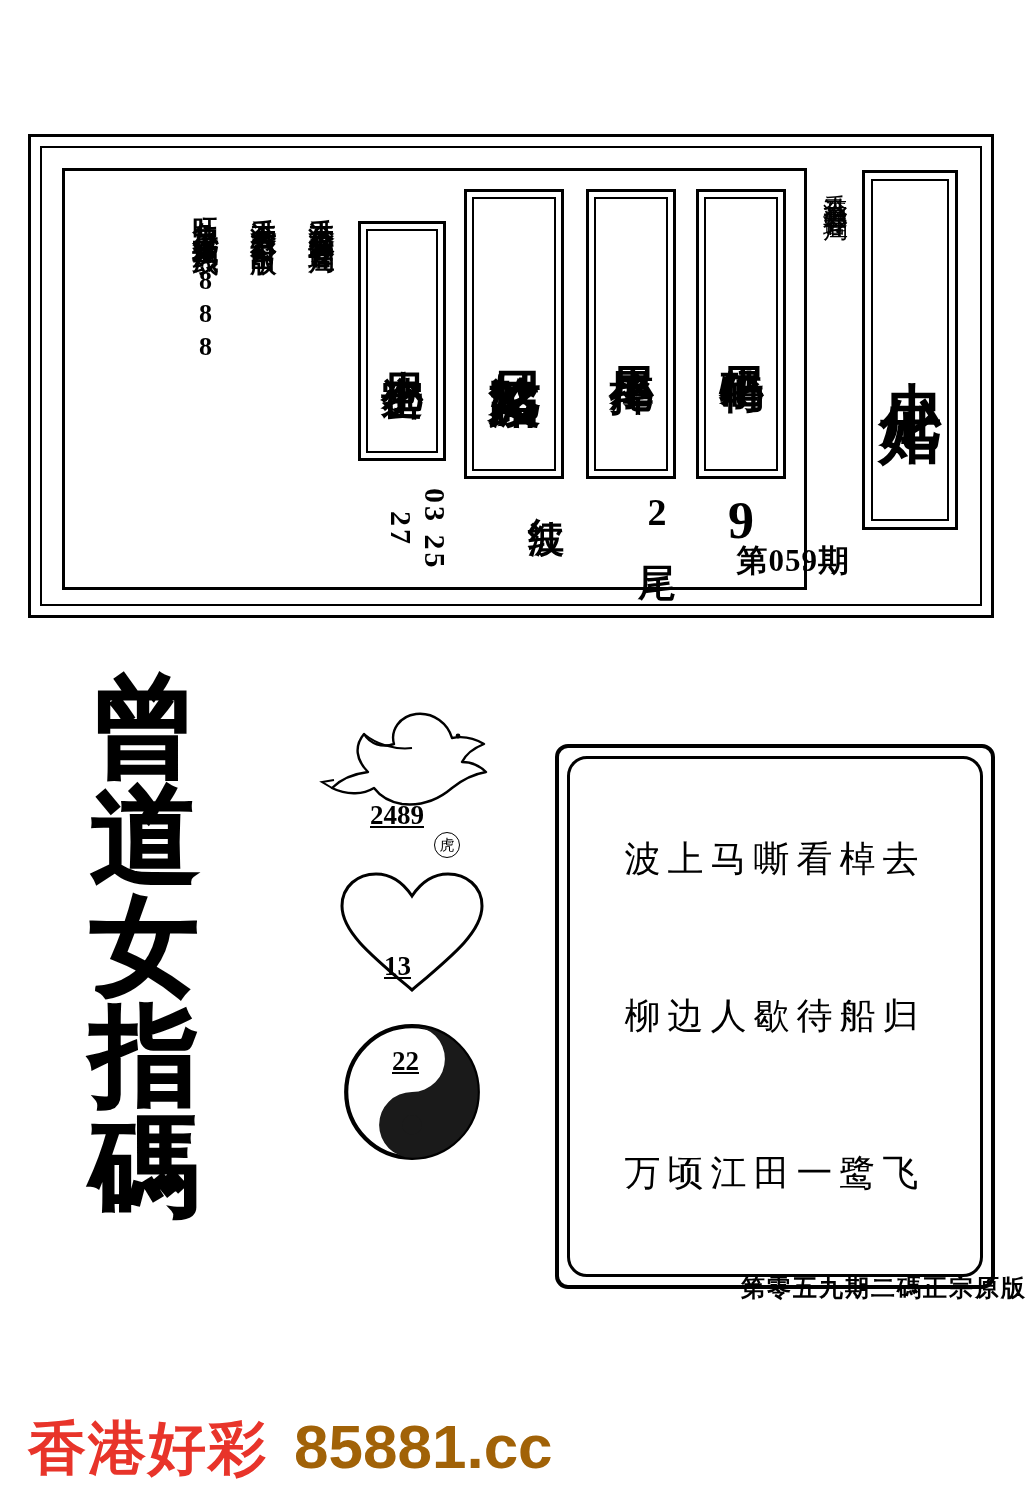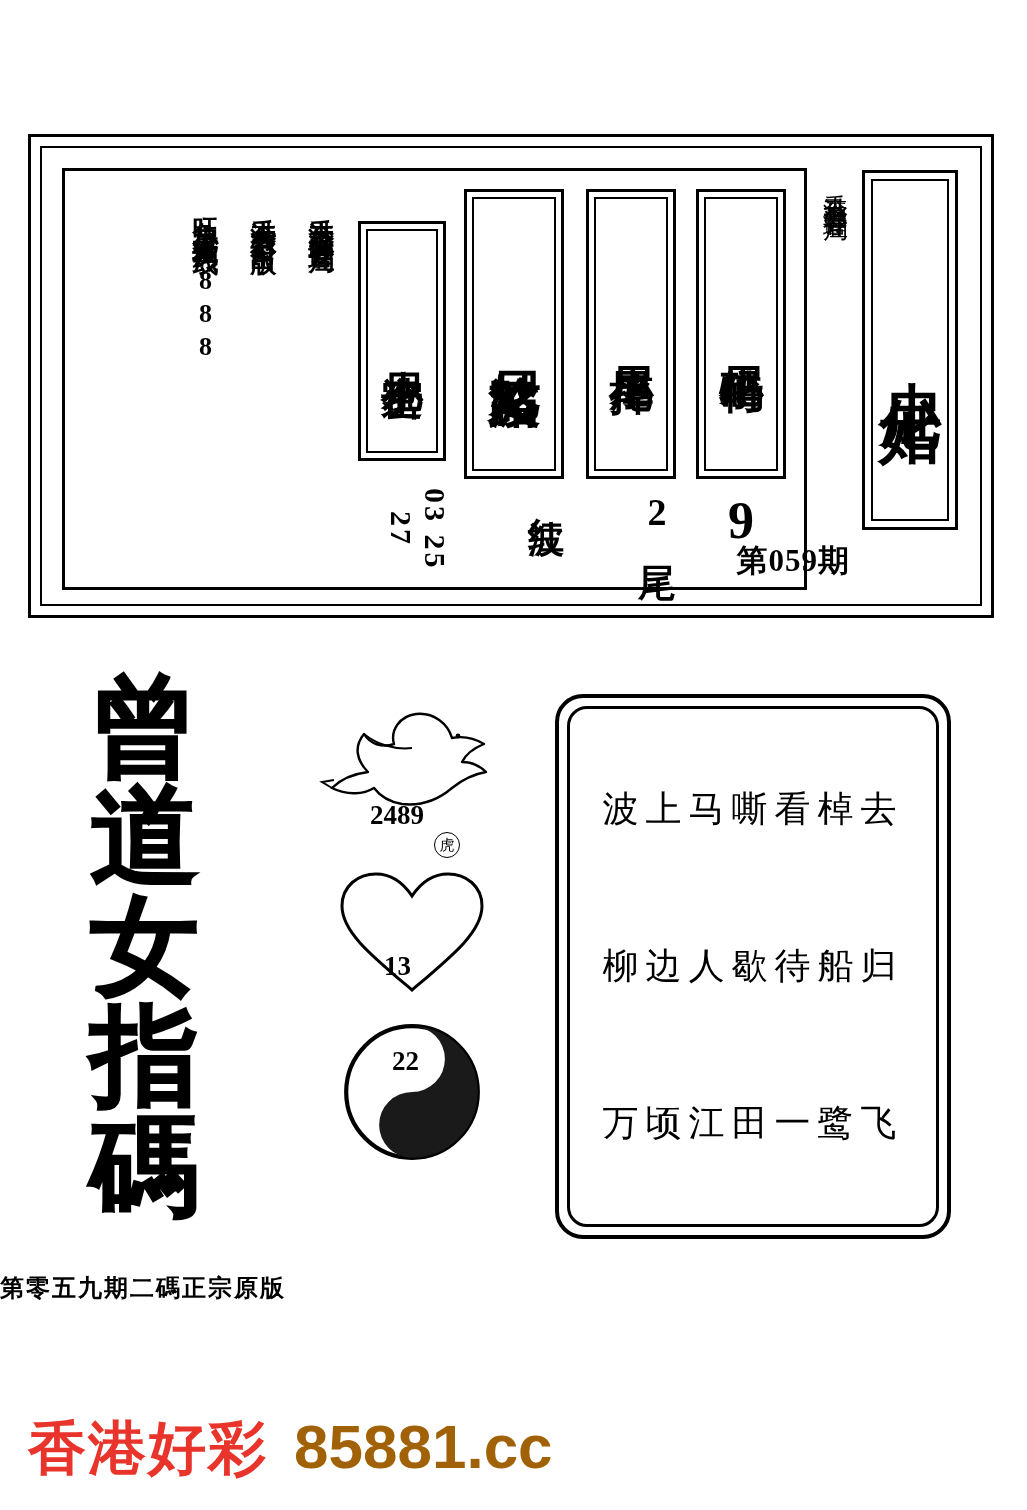--- a/index.html
+++ b/index.html
@@ -152,41 +152,42 @@
     left: 312px;
     top: 700px;
     width: 200px;
     height: 420px;
   }
   .icon-num {
     position: absolute;
     font-size: 27px;
     font-weight: bold;
     font-family: "Liberation Serif", serif;
+    text-decoration: underline;
   }
   .icon-zodiac {
     position: absolute;
     font-size: 15px;
     border: 1px solid #000;
     border-radius: 50%;
     width: 24px;
     height: 24px;
     line-height: 24px;
     text-align: center;
   }
 
   
   .poem-box {
     position: absolute;
     left: 555px;
-    top: 694px;
-    width: 396px;
+    top: 744px;
+    width: 440px;
     height: 545px;
     border: 4px solid #000;
-    border-radius: 28px;
+    border-radius: 13px;
     box-sizing: border-box;
   }
   .poem-box .inner {
     position: absolute;
     left: 8px; top: 8px; right: 8px; bottom: 8px;
     border: 3px solid #000;
     border-radius: 20px;
     box-sizing: border-box;
     display: flex;
     flex-direction: column;
@@ -200,21 +201,21 @@
     font-family: "Liberation Serif", serif;
     font-weight: 500;
     white-space: nowrap;
   }
 
   .caption {
     position: absolute;
     left: 0;
     right: 0;
     top: 1272px;
-    text-align: left;
+    text-align: right;
     font-size: 24px;
     font-weight: bold;
     letter-spacing: 2px;
   }
 
   
   .footer {
     position: absolute;
     left: 28px;
     bottom: 22px;

